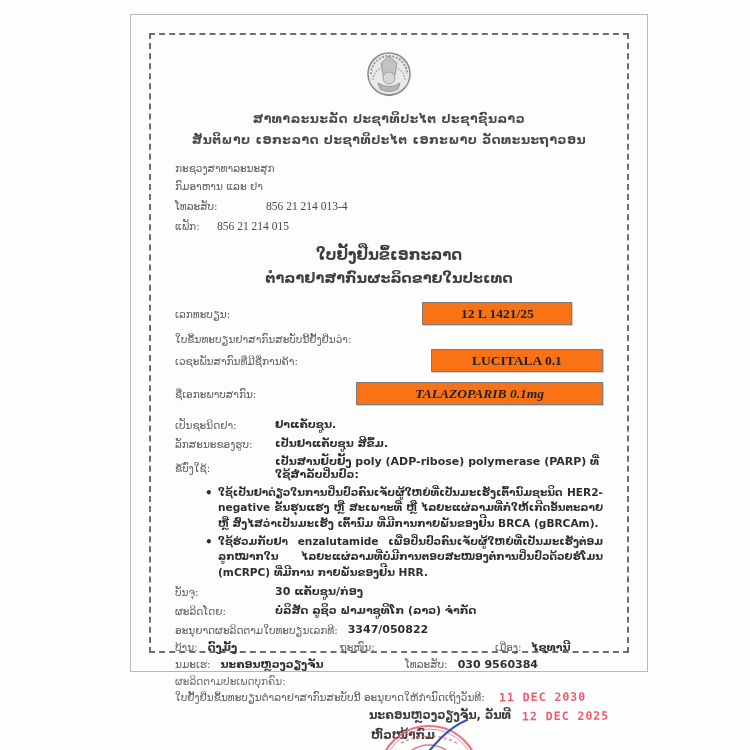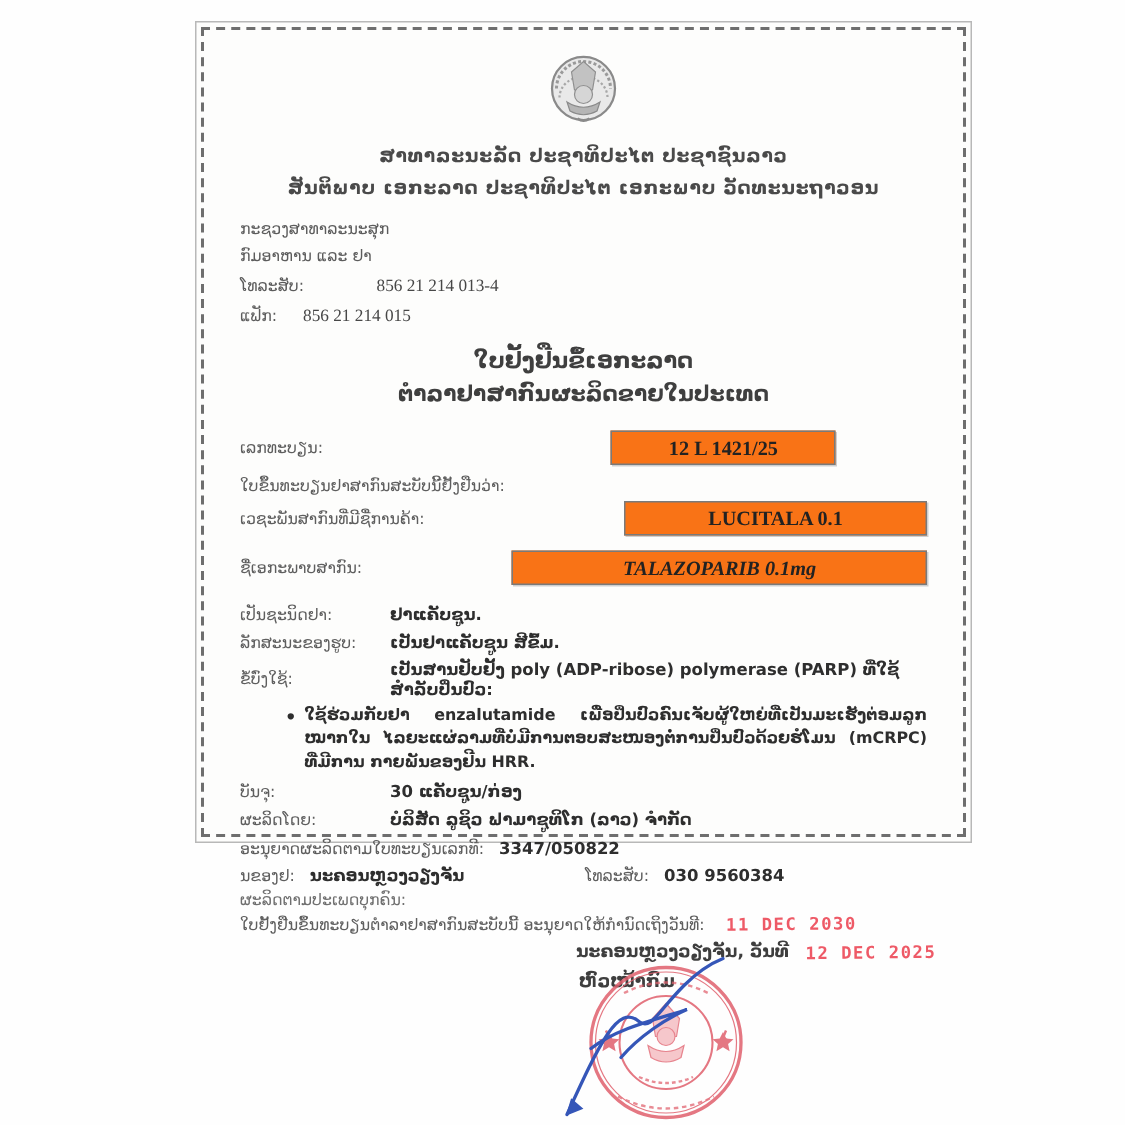--- a/index.html
+++ b/index.html
@@ -2,22 +2,22 @@
 <html><head>
 <meta charset="utf-8">
 <style>
   * { margin: 0; padding: 0; box-sizing: border-box; }
   html, body { width: 750px; height: 750px; background: #ffffff; }
   body { font-family: "DejaVu Sans", sans-serif; color: #3c3c3c; position: relative; }
 
   .page { position: absolute; inset: 0; background: #fefefe; }
 
   .doc-frame {
-    position: absolute; left: 130px; top: 14px; width: 518px; height: 548px;
-    border: 1px solid #b8b8b8; background: #fdfdfc; padding: 3px;
+    position: absolute; left: 130px; top: 14px; width: 518px; height: 658px;
+    border: 1px solid #b8b8b8; background: #fdfdfc; padding: 18px;
   }
   .doc-frame-inner {
     width: 100%; height: 100%;
     border: 2px dashed #6e6e6e;
     padding: 12px 24px 8px 24px;
     position: relative;
   }
 
   .emblem-wrap { text-align: center; margin-top: 2px; }
   .emblem-wrap svg { display: inline-block; }
@@ -155,42 +155,57 @@
           <span class="lbl lbl-col">ລັກສະນະຂອງຮູບ:</span>
           <span class="val">ເປັນຢາແຄັບຊູນ ສີຂົ້ມ.</span>
         </div>
 
         <div class="row">
           <span class="lbl lbl-col">ຂໍ້ບົ່ງໃຊ້:</span>
           <span class="val indication-intro">ເປັນສານຢັບຢັ້ງ poly (ADP-ribose) polymerase (PARP) ທີ່ໃຊ້ສຳລັບປິ່ນປົວ:</span>
         </div>
 
         <ul class="bullets">
+          <li>ໃຊ້ເປັນຢາດ່ຽວໃນການປິ່ນປົວຄົນເຈັບຜູ້ໃຫຍ່ທີ່ເປັນມະເຮັງເຕົ້ານົມຊະນິດ HER2-negative ຂັ້ນຮຸນແຮງ ຫຼື ສະເພາະທີ່ ຫຼື ໄລຍະແຜ່ລາມທີ່ກໍ່ໃຫ້ເກີດອັນຕະລາຍ ຫຼື ສົງໄສວ່າເປັນມະເຮັງ ເຕົ້ານົມ ທີ່ມີການກາຍພັນຂອງຢີນ BRCA (gBRCAm).</li>
           <li>ໃຊ້ຮ່ວມກັບຢາ enzalutamide ເພື່ອປິ່ນປົວຄົນເຈັບຜູ້ໃຫຍ່ທີ່ເປັນມະເຮັງຕ່ອມລູກໝາກໃນ ໄລຍະແຜ່ລາມທີ່ບໍ່ມີການຕອບສະໜອງຕໍ່ການປິ່ນປົວດ້ວຍຮໍໂມນ (mCRPC) ທີ່ມີການ ກາຍພັນຂອງຢີນ HRR.</li>
         </ul>
 
         <div class="row">
           <span class="lbl lbl-col">ບັນຈຸ:</span>
           <span class="val">30 ແຄັບຊູນ/ກ່ອງ</span>
         </div>
 
         <div class="row">
           <span class="lbl lbl-col">ຜະລິດໂດຍ:</span>
           <span class="val">ບໍລິສັດ ລູຊິວ ຟາມາຊູທິໂກ (ລາວ) ຈຳກັດ</span>
         </div>
 
         <div class="row">
           <span class="lbl">ອະນຸຍາດຜະລິດຕາມໃບທະບຽນເລກທີ:</span>
           <span class="val" style="margin-left:10px">3347/050822</span>
         </div>
 
+        <div class="addr-row">
+          <span class="pair" style="width:165px">
+            <span class="lbl">ບ້ານ:</span>
+            <span class="val" style="margin-left:10px">ດົງມັ້ງ</span>
+          </span>
+          <span class="pair" style="width:155px">
+            <span class="lbl">ຖະໜົນ:</span>
+            <span class="val" style="margin-left:10px"></span>
+          </span>
+          <span class="pair">
+            <span class="lbl">ເມືອງ:</span>
+            <span class="val" style="margin-left:10px">ໄຊທານີ</span>
+          </span>
+        </div>
 
         <div class="addr-row">
           <span class="pair" style="width:230px">
-            <span class="lbl">ນຂອງຢ:</span>
+            <span class="lbl">ນມະເຮ:</span>
             <span class="val" style="margin-left:10px">ນະຄອນຫຼວງວຽງຈັນ</span>
           </span>
           <span class="pair">
             <span class="lbl">ໂທລະສັບ:</span>
             <span class="val" style="margin-left:10px">030 9560384</span>
           </span>
         </div>
 
         <div class="contract-line">ຜະລິດຕາມປະເພດບຸກຄົນ:</div>
 

